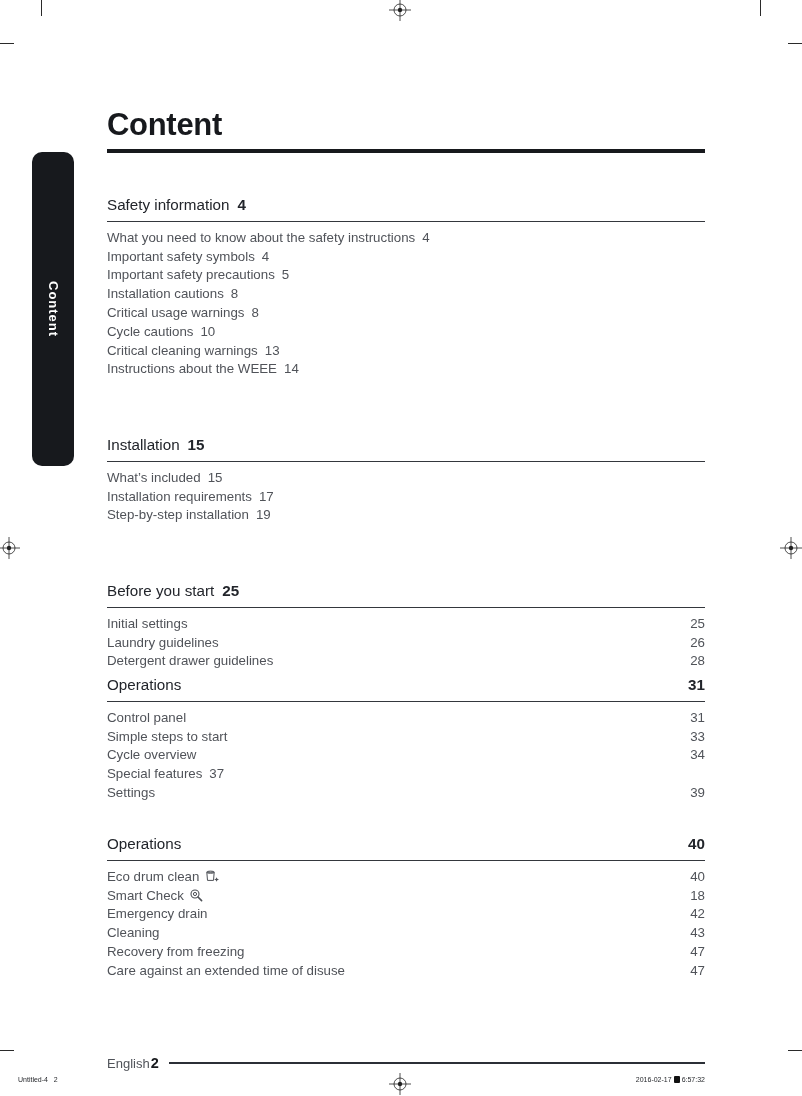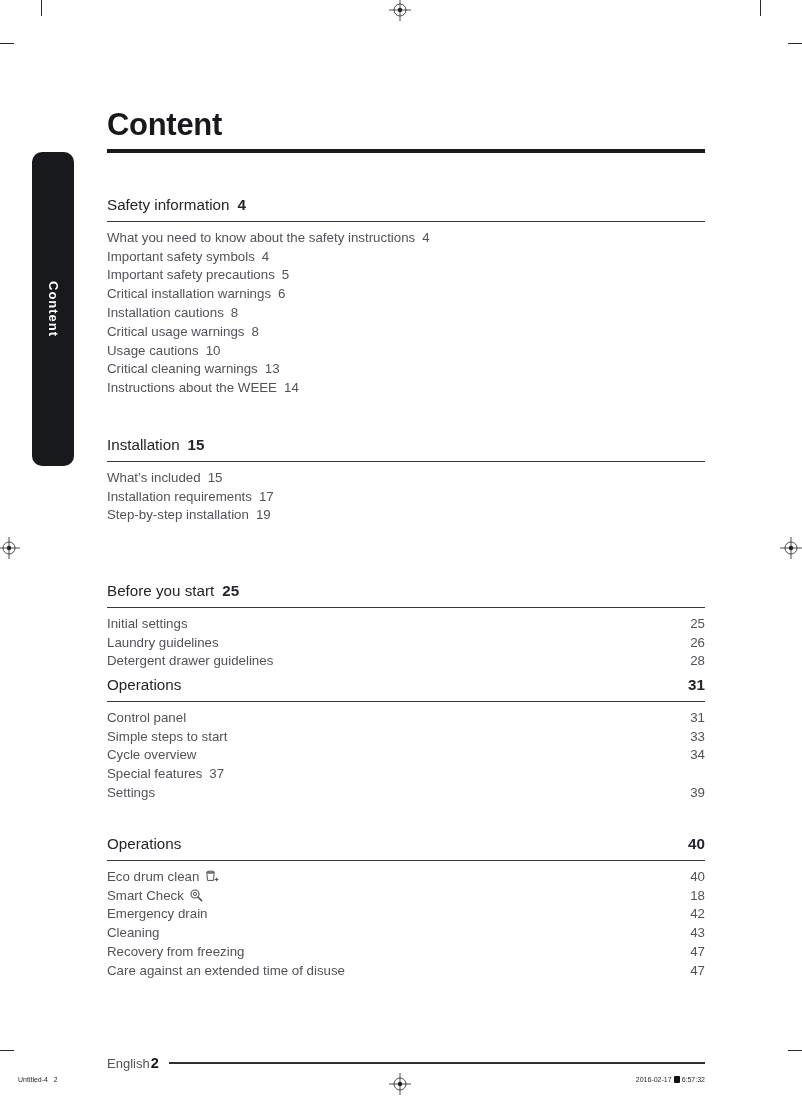--- a/index.html
+++ b/index.html
@@ -136,33 +136,29 @@
       </div>
       <div class="toc-row">
         <span>Important safety symbols</span>
         <span class="toc-page inline">4</span>
       </div>
       <div class="toc-row">
         <span>Important safety precautions</span>
         <span class="toc-page inline">5</span>
       </div>
       <div class="toc-row">
-        <span>Critical installation warnings</span>
-        <span class="toc-page inline">6</span>
-      </div>
-      <div class="toc-row">
         <span>Installation cautions</span>
         <span class="toc-page inline">8</span>
       </div>
       <div class="toc-row">
         <span>Critical usage warnings</span>
         <span class="toc-page inline">8</span>
       </div>
       <div class="toc-row">
-        <span>Usage cautions</span>
+        <span>Cycle cautions</span>
         <span class="toc-page inline">10</span>
       </div>
       <div class="toc-row">
         <span>Critical cleaning warnings</span>
         <span class="toc-page inline">13</span>
       </div>
       <div class="toc-row">
         <span>Instructions about the WEEE</span>
         <span class="toc-page inline">14</span>
       </div>

